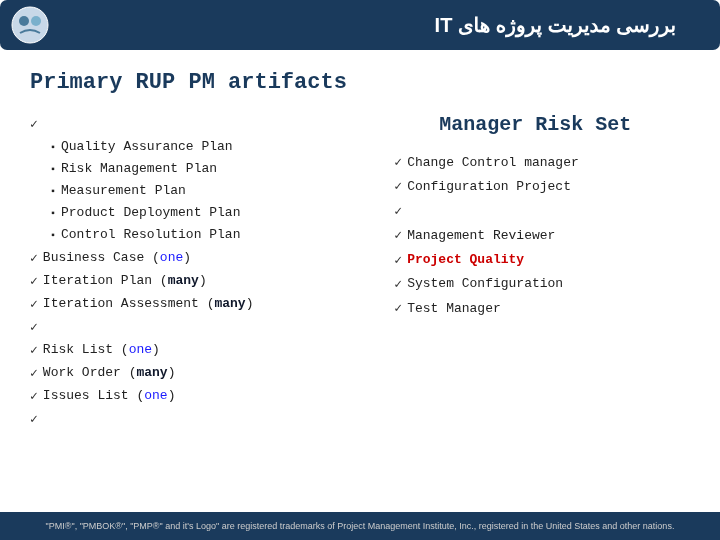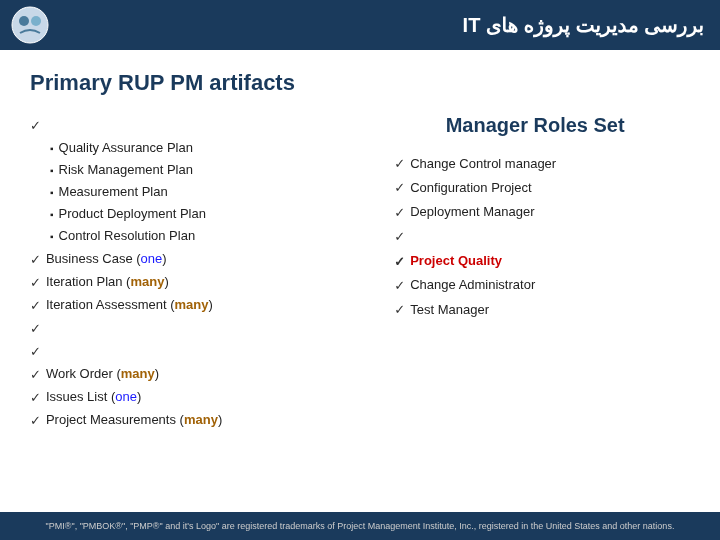--- a/index.html
+++ b/index.html
@@ -12,39 +12,41 @@
       position: relative;
     }
     
     #header {
       background: #1a3a5c;
       width: 100%;
       height: 50px;
       display: flex;
       align-items: center;
       justify-content: flex-end;
-      padding-right: 16px;
+      padding-right: 44px;
       position: relative;
+      border-radius: 7px;
     }
     #header-title {
       color: #fff;
       font-size: 20px;
       font-weight: bold;
       direction: rtl;
     }
     #logo {
       position: absolute;
       left: 10px;
       top: 5px;
       width: 40px;
       height: 40px;
     }
     
     #main {
       padding: 20px 44px 10px 30px;
+      font-family: Liberation Mono, monospace;
     }
     #page-title {
       font-size: 22px;
       font-weight: bold;
       color: #1a3a5c;
       margin-bottom: 18px;
     }
     #content-grid {
       display: flex;
       gap: 20px;
@@ -83,21 +85,21 @@
       gap: 5px;
       font-size: 13px;
       line-height: 1.7;
     }
     .bullet {
       font-size: 10px;
       margin-top: 3px;
       flex-shrink: 0;
     }
     .highlight-many {
-      color: #a16207;
+      color: #0f172a;
       font-weight: bold;
     }
     .highlight-one {
       color: #1a1aff;
     }
     
     #manager-roles-title {
       font-size: 20px;
       font-weight: bold;
       color: #1a3a5c;
@@ -213,70 +215,70 @@
             Iteration Assessment (<span class="highlight-many">many</span>)
           </span>
         </li>
 
         <li class="check-item">
           <span class="check-icon">✓</span>
         </li>
 
         <li class="check-item">
           <span class="check-icon">✓</span>
+          <span>
+            Risk List (<span class="highlight-one">one</span>)
+          </span>
         </li>
 
         <li class="check-item">
           <span class="check-icon">✓</span>
           <span>
             Work Order (<span class="highlight-many">many</span>)
           </span>
         </li>
 
         <li class="check-item">
           <span class="check-icon">✓</span>
           <span>
             Issues List (<span class="highlight-one">one</span>)
           </span>
         </li>
 
         <li class="check-item">
           <span class="check-icon">✓</span>
-          <span>
-            Project Measurements (<span class="highlight-many">many</span>)
-          </span>
         </li>
       </ul>
     </div>
 
     <div id="right-col">
-      <div id="manager-roles-title">Manager Roles Set</div>
+      <div id="manager-roles-title">Manager Risk Set</div>
       <ul class="roles-list">
         <li class="roles-item">
           <span class="check-icon">✓</span>
           <span>Change Control manager</span>
         </li>
         <li class="roles-item">
           <span class="check-icon">✓</span>
           <span>Configuration Project</span>
         </li>
         <li class="roles-item">
           <span class="check-icon">✓</span>
-          <span>Deployment Manager</span>
-        </li>
-        <li class="roles-item">
-          <span class="check-icon">✓</span>
+        </li>
+        <li class="roles-item">
+          <span class="check-icon">✓</span>
+          <span>Management Reviewer</span>
         </li>
         <li class="roles-item highlighted">
           <span class="check-icon">✓</span>
           <span>Project Quality</span>
         </li>
         <li class="roles-item">
           <span class="check-icon">✓</span>
-          <span>Change Administrator</span>
+          <span>System Configuration</span>
         </li>
         <li class="roles-item">
           <span class="check-icon">✓</span>
           <span>Test Manager</span>
         </li>
       </ul>
     </div>
   </div>
 </div>
 

